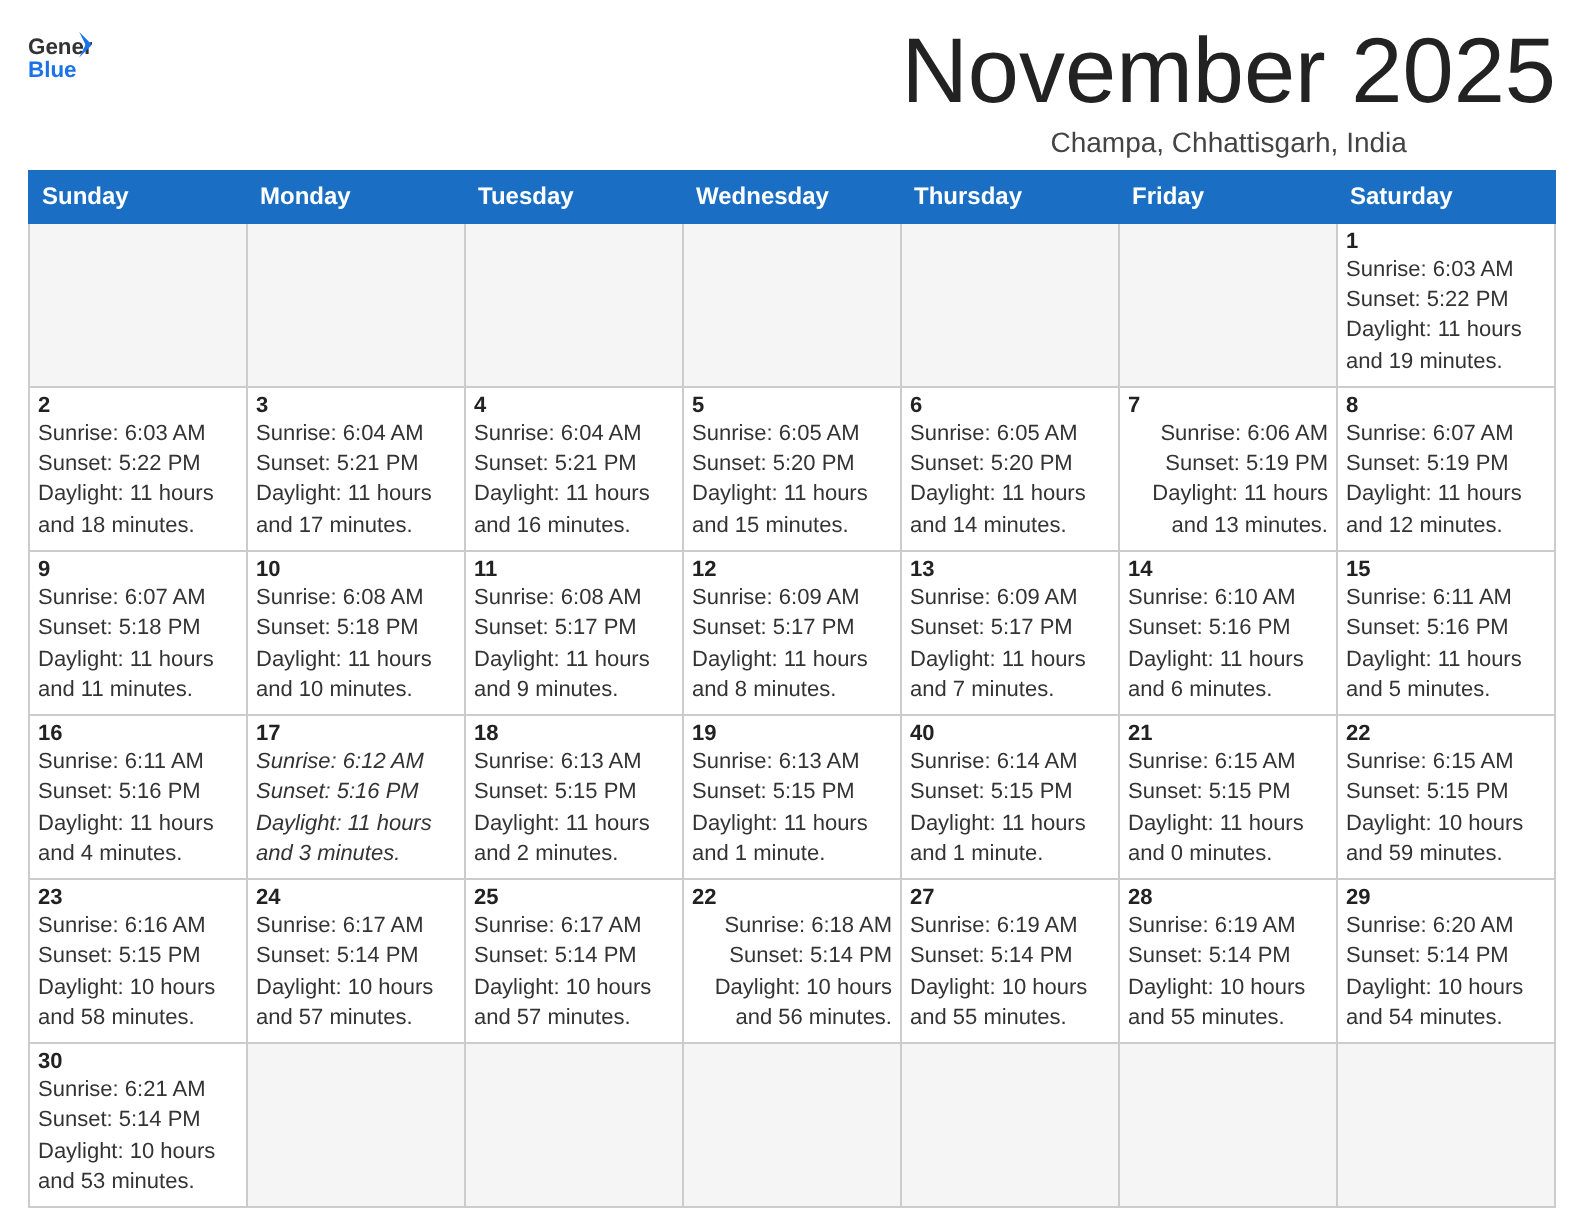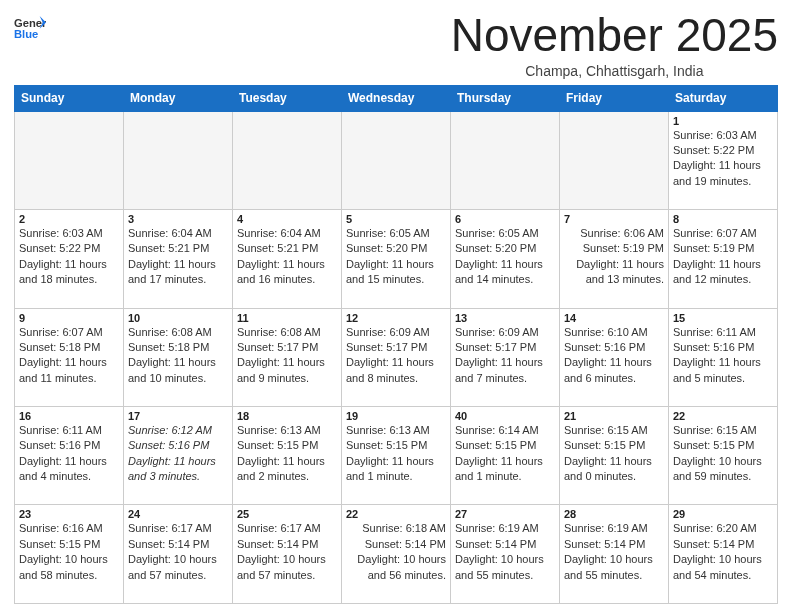--- a/index.html
+++ b/index.html
@@ -342,15 +342,30 @@
 and 55 minutes.</div>
           </td>
           <td>
             <span class="day-number">29</span>
             <div class="day-info" style="white-space: pre-line;">Sunrise: 6:20 AM
 Sunset: 5:14 PM
 Daylight: 10 hours
 and 54 minutes.</div>
           </td>
         </tr>
+        <tr>
+          <td class="last-row">
+            <span class="day-number">30</span>
+            <div class="day-info" style="white-space: pre-line;">Sunrise: 6:21 AM
+Sunset: 5:14 PM
+Daylight: 10 hours
+and 53 minutes.</div>
+          </td>
+          <td class="last-row empty"></td>
+          <td class="last-row empty"></td>
+          <td class="last-row empty"></td>
+          <td class="last-row empty"></td>
+          <td class="last-row empty"></td>
+          <td class="last-row empty"></td>
+        </tr>
       </tbody>
   </table>
 </div>
 
 </body></html>

